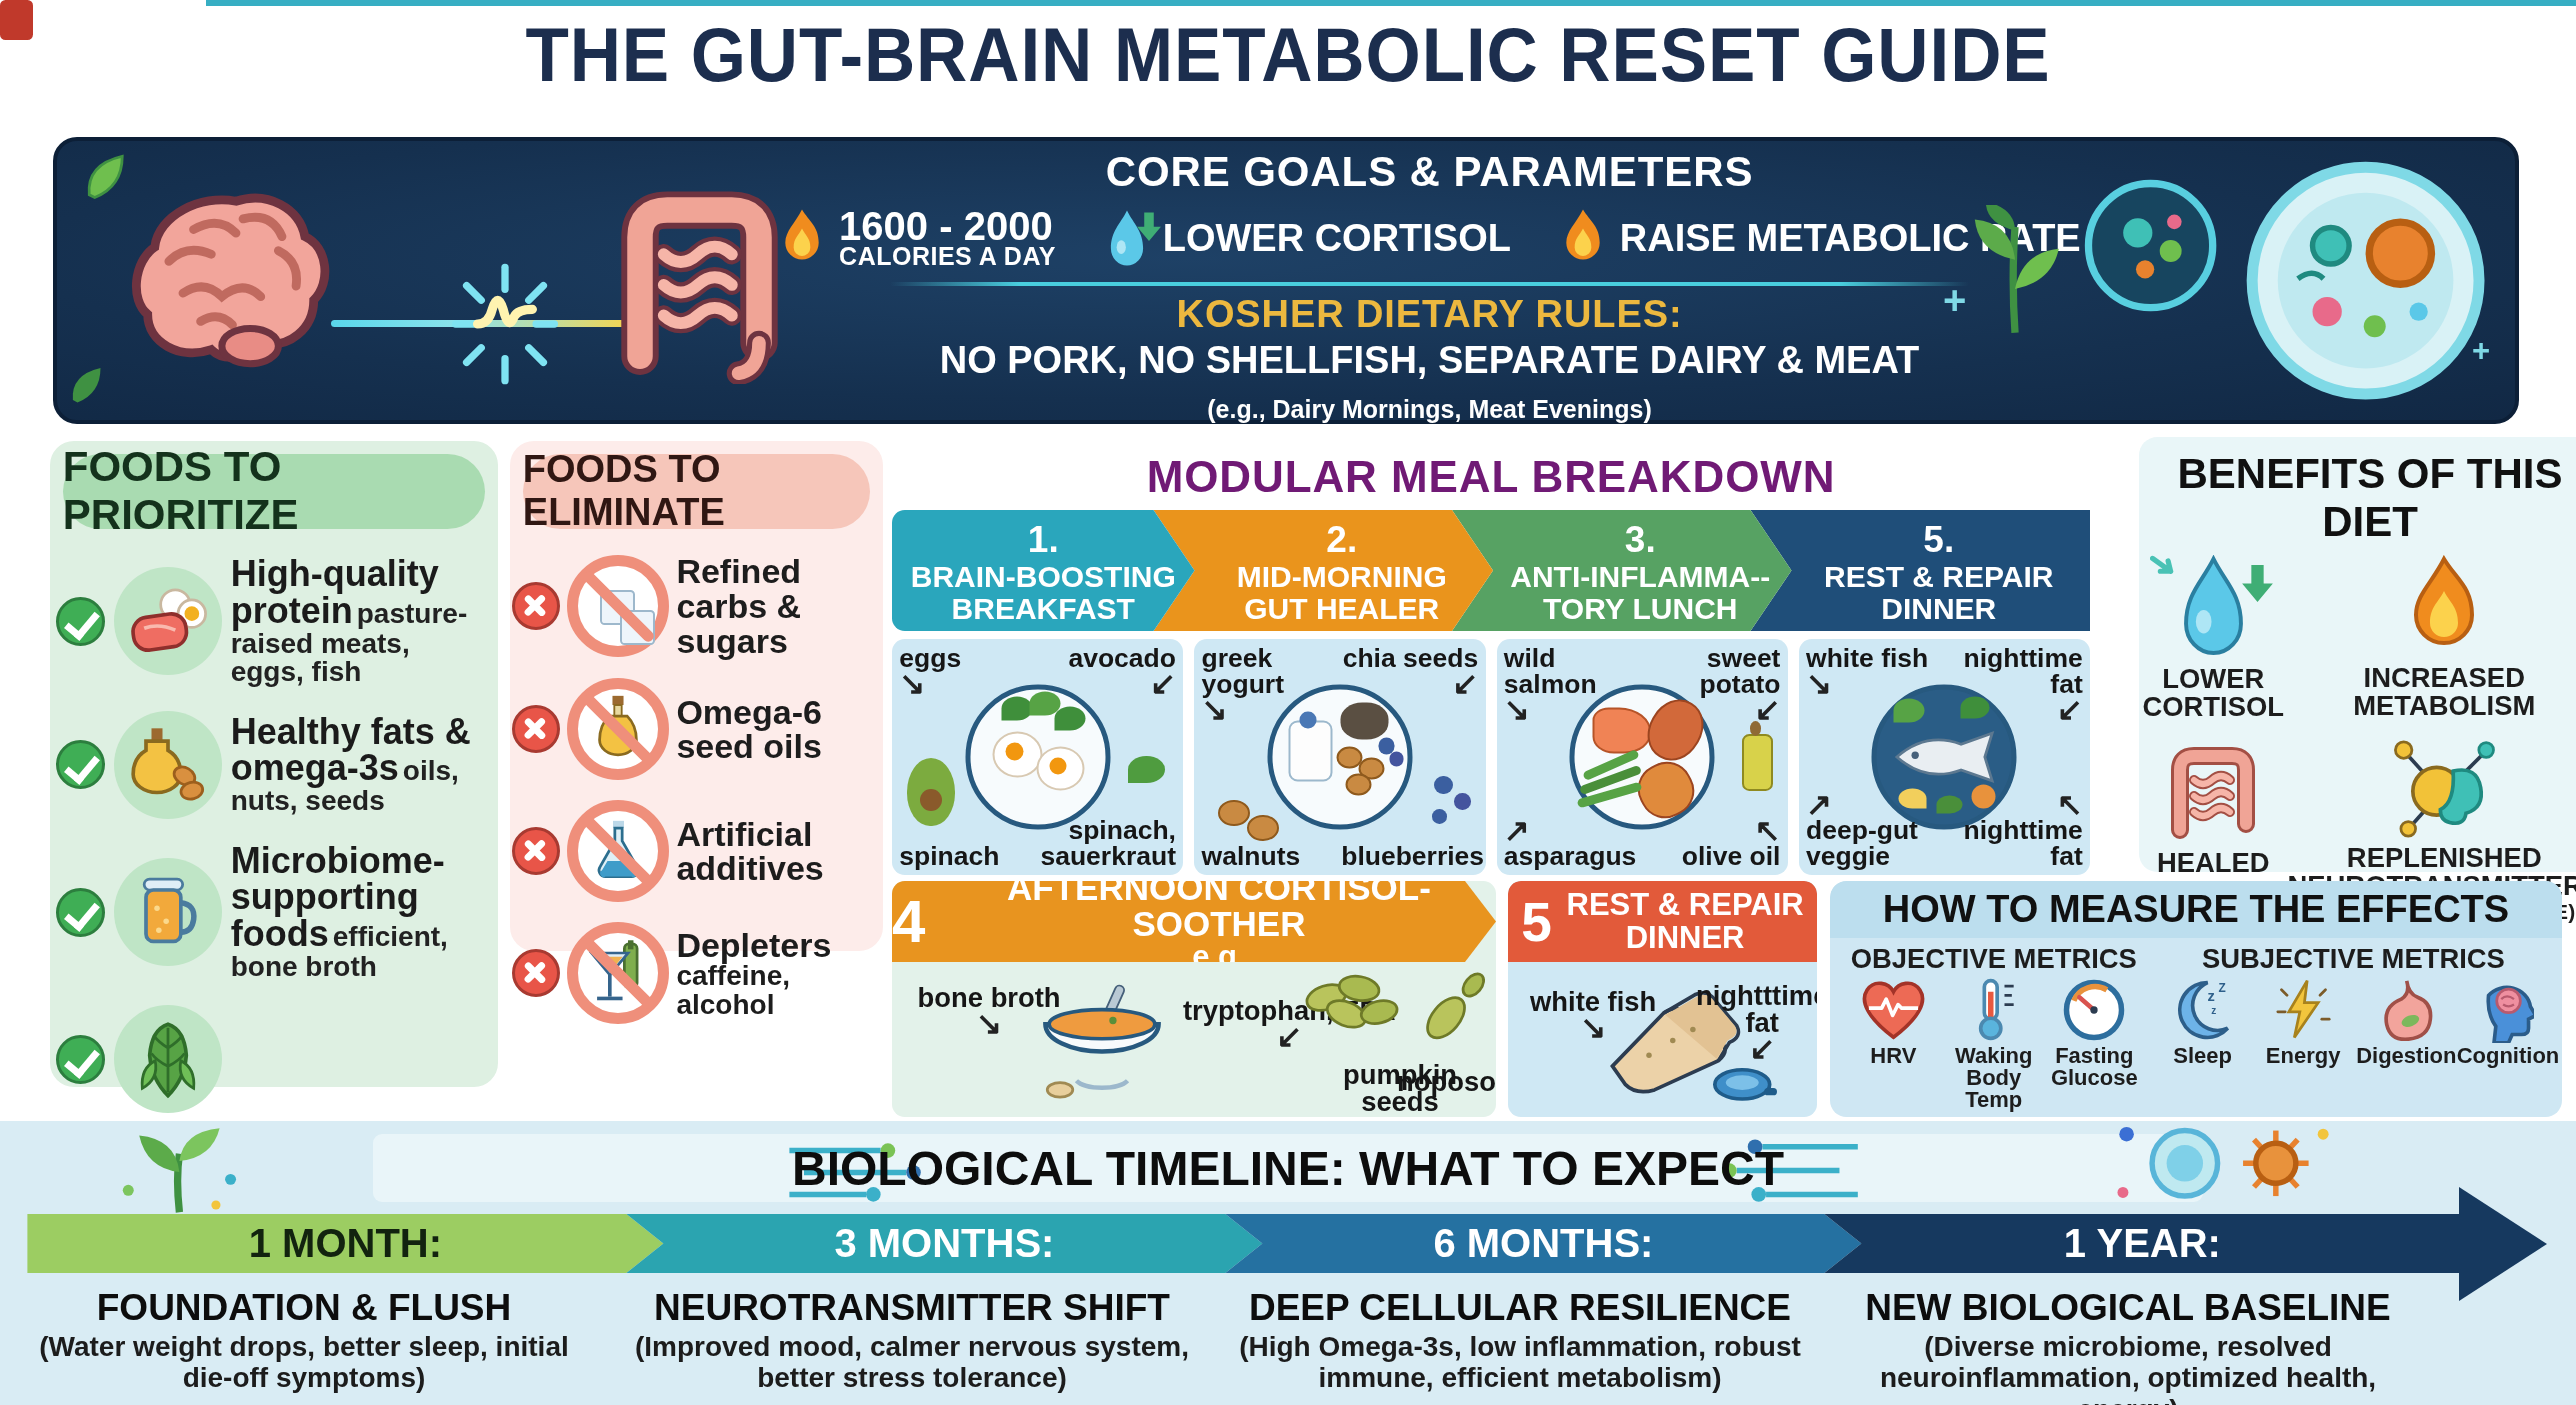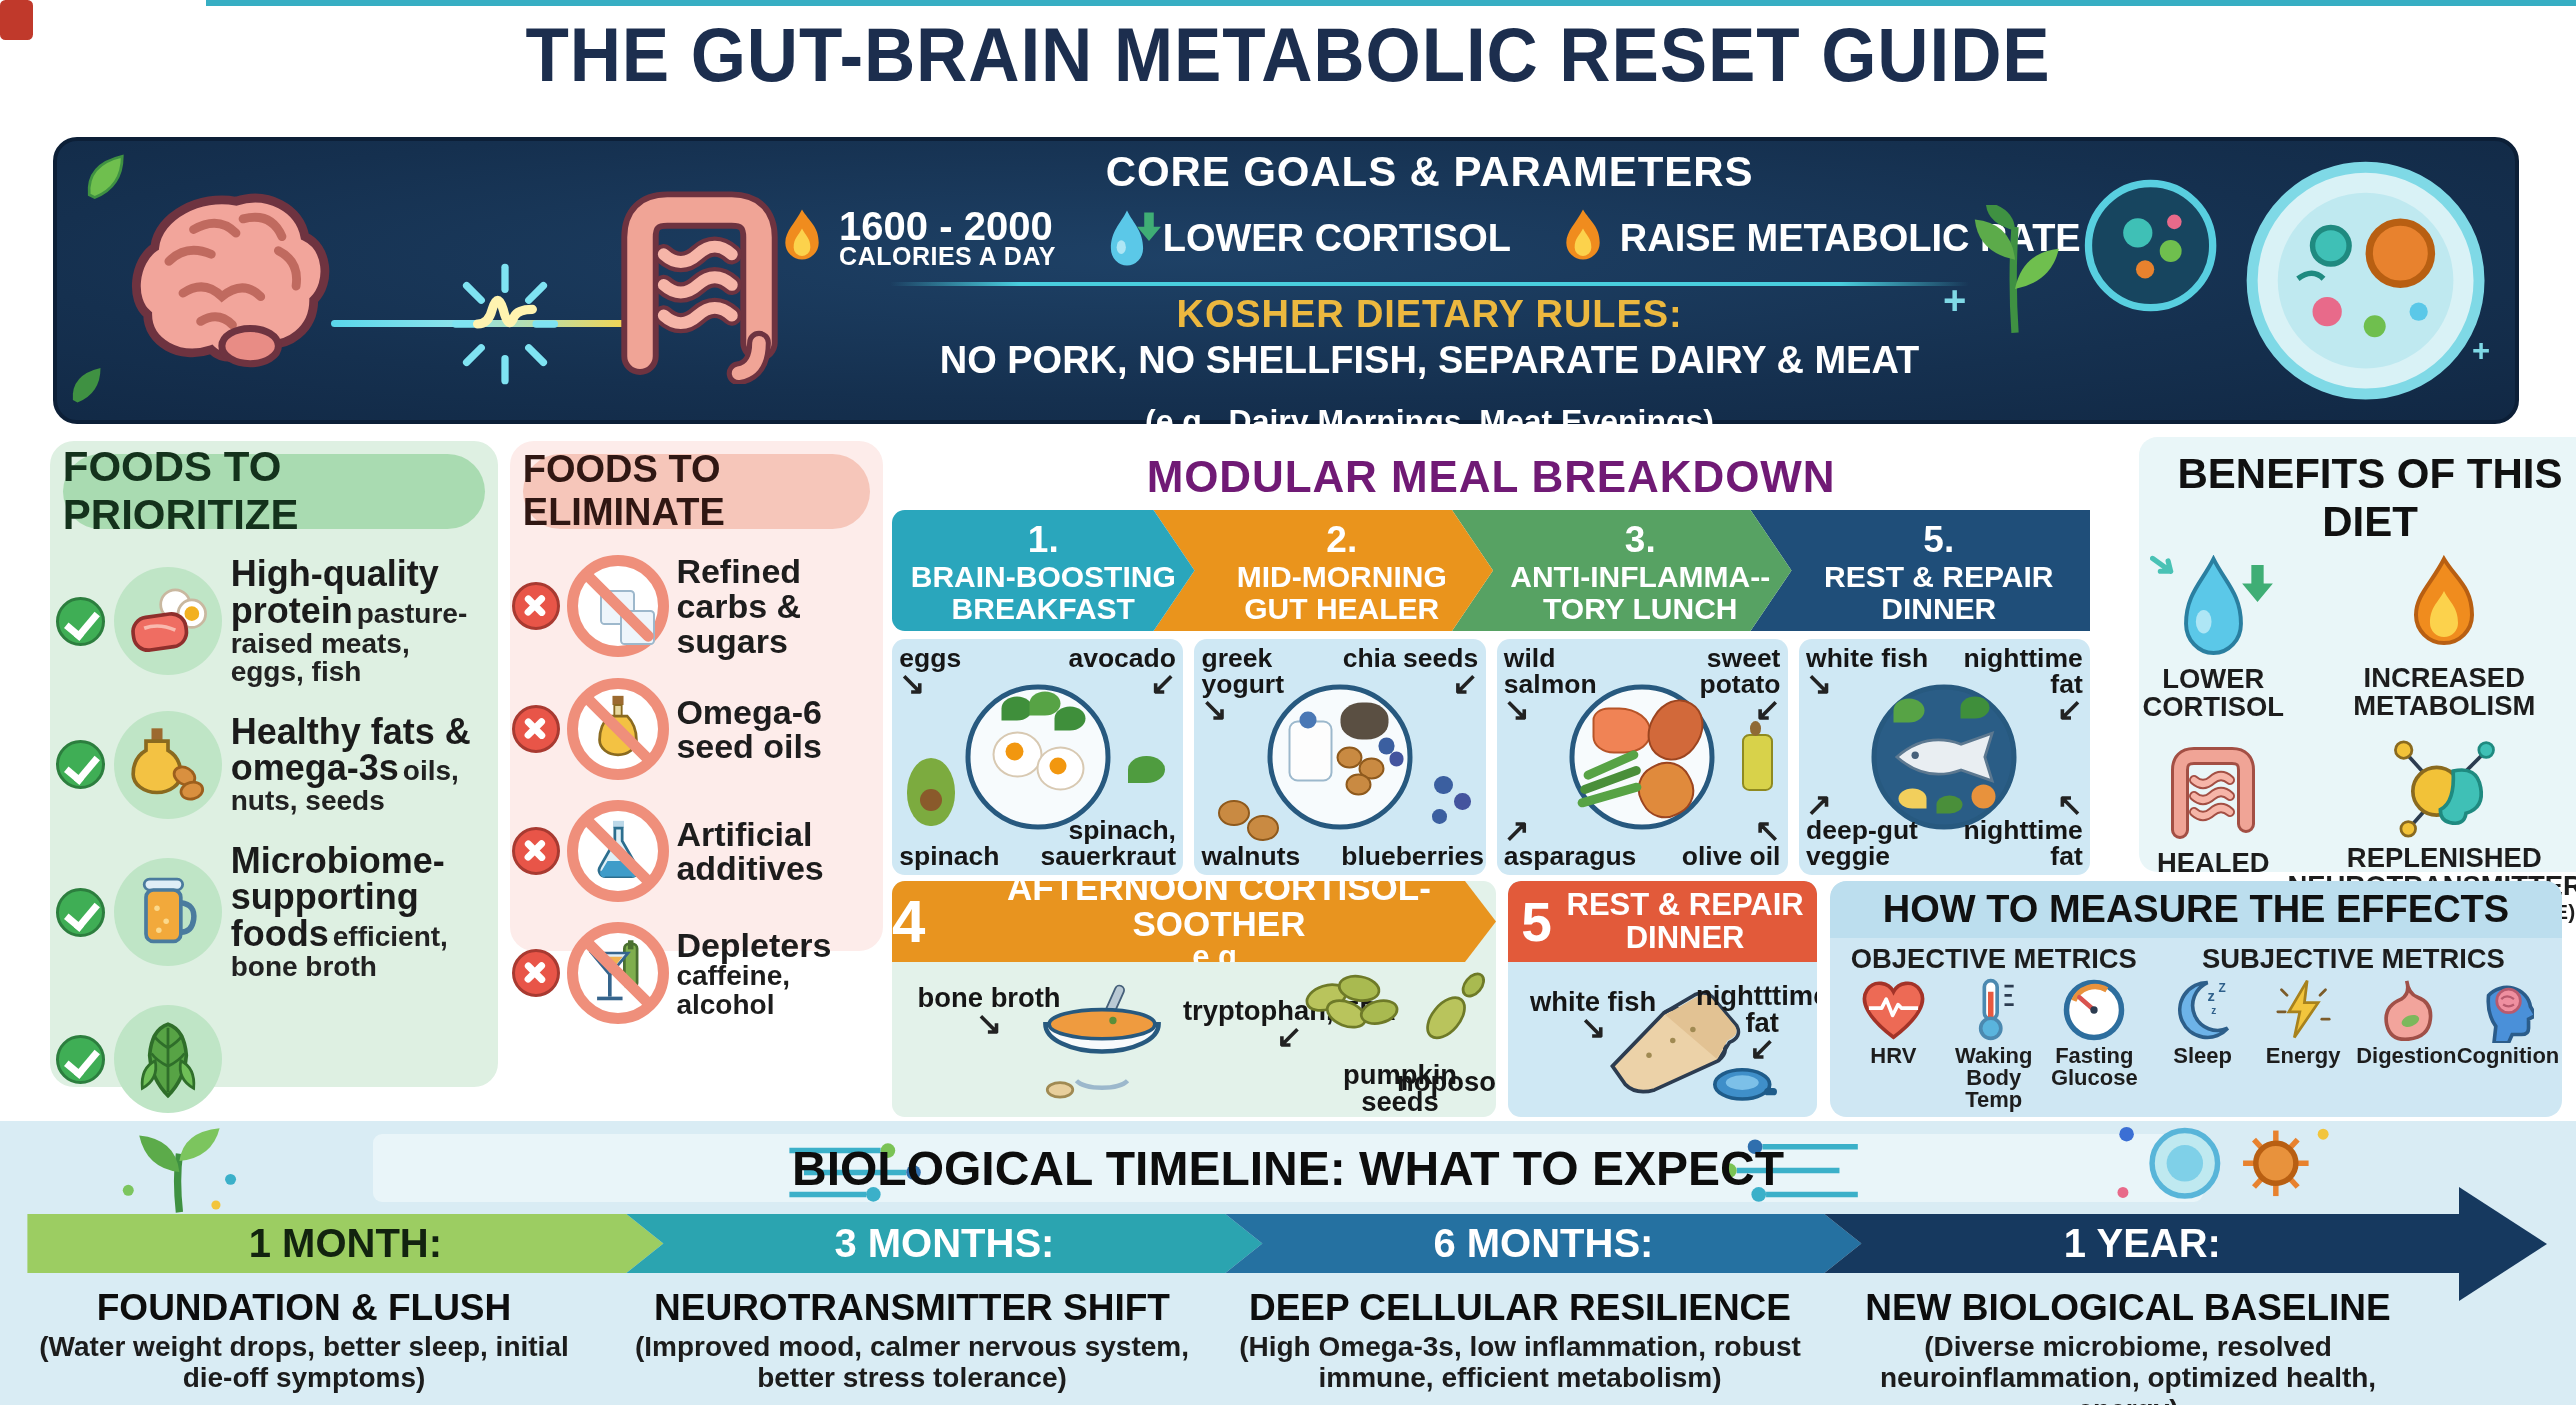--- a/index.html
+++ b/index.html
@@ -21,21 +21,21 @@
   .banner-heading{font-size:42px;font-weight:900;letter-spacing:0.9px;}
   .goals-row{display:flex;justify-content:center;align-items:center;gap:48px;margin-top:11px;}
   .goal{display:flex;align-items:center;gap:12.8px;font-size:38px;font-weight:900;white-space:nowrap;}
   .cal-stack{text-align:left;line-height:.95;}
   .cal1{font-size:40px;font-weight:900;display:block;}
   .cal2{font-size:25px;font-weight:800;display:block;letter-spacing:0.5px;text-align:center;}
   .divider{height:3.7px;margin:12.8px 55px 7.3px;border-radius:1.8px;
     background:linear-gradient(90deg,rgba(73,206,222,0),#49cede 12%,#49cede 88%,rgba(73,206,222,0));}
   .kosher-title{font-size:38px;font-weight:900;color:#ecb83f;letter-spacing:0.9px;}
   .kosher1{font-size:38px;font-weight:900;margin-top:2.7px;}
-  .kosher2{font-size:32px;font-weight:800;margin-top:21px;}
+  .kosher2{font-size:25px;font-weight:800;margin-top:13px;}
   
   .connection{position:absolute;left:274px;top:179px;width:302px;height:7.3px;border-radius:3.7px;
     background:linear-gradient(90deg,#59d7ec,#8fe3ea 45%,#f5d44d);}
   .petri-plus{position:absolute;color:#7fd9e6;font-size:40px;font-weight:900;}
   
   .pill{margin:12.8px;height:75px;border-radius:38px;display:flex;align-items:center;justify-content:center;
     font-weight:900;}
   
   .prioritize{position:absolute;left:50px;top:441px;width:448px;height:646px;background:#def0e2;border-radius:24px;}
   .prioritize .pill{background:#a9dbb1;color:#14321c;font-size:42px;}

